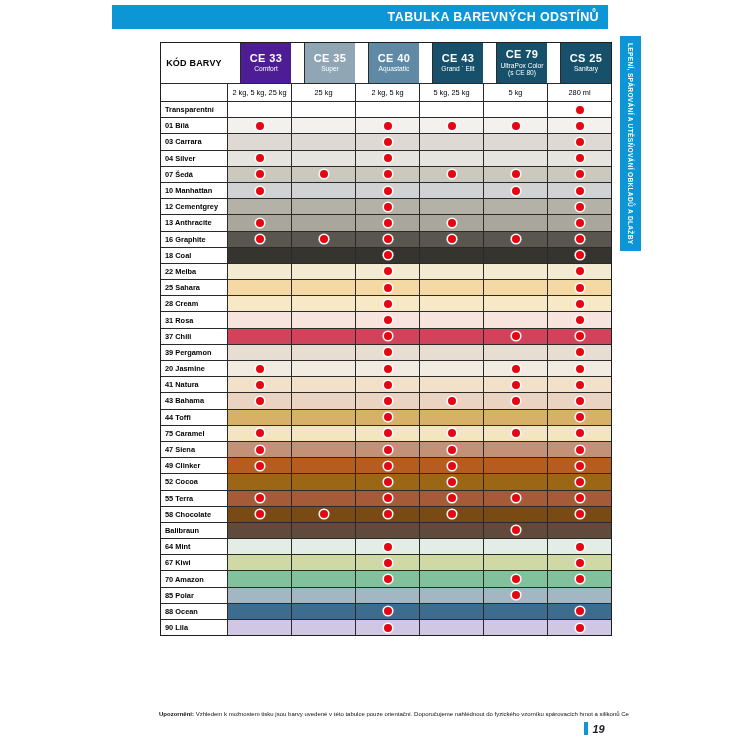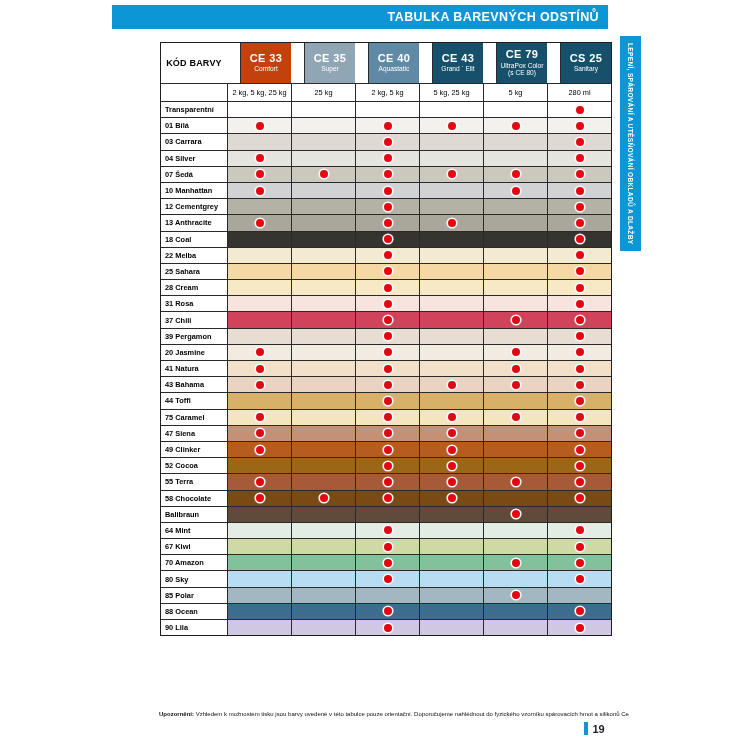--- a/index.html
+++ b/index.html
@@ -56,21 +56,21 @@
   .dot {
     width:8px; height:8px; border-radius:50%;
     box-shadow:0 0 0 1.6px #ffffff;
   }
   .footnote {
     position:absolute; left:159px; top:711px; width:470px;
     font-size:6px; color:#111; line-height:1.3; white-space:nowrap; overflow:hidden;
   }
   .footnote b { font-weight:bold; }
   .pagenum {
-    position:absolute; left:584px; top:722px; display:flex; align-items:center; gap:5px;
+    position:absolute; left:584px; top:722px; display:flex; align-items:center; gap:5px;font-style:italic;
   }
   .pagenum-bar { width:3.5px; height:13px; }
   .pagenum-text { font-size:11px; font-weight:bold; color:#1c1c26; }
 </style>
 </head>
 <body>
 
 <div class="page">
 
   <div class="banner" style="background: rgb(13, 150, 214);">
@@ -79,21 +79,21 @@
 
   <div class="side-tab" style="background: rgb(13, 150, 214);">
     <span class="side-tab-label">LEPENÍ, SPÁROVÁNÍ A UTĚSŇOVÁNÍ OBKLADŮ A DLAŽBY</span>
   </div>
 
   <div class="color-table" id="color-table">
       <div class="trow thead">
         <div class="cell corner">
           <div class="corner-text">KÓD BARVY</div>
         </div>
-        <div class="cell colhead" style="background: #c2410c;">
+        <div class="cell colhead" style="background: #4c1d95;">
           <div class="code">CE 33</div>
           <div class="sub">Comfort</div>
         </div>
         <div class="cell colhead" style="background: rgb(144, 166, 181);">
           <div class="code">CE 35</div>
           <div class="sub">Super</div>
         </div>
         <div class="cell colhead" style="background: rgb(95, 137, 164);">
           <div class="code">CE 40</div>
           <div class="sub">Aquastatic</div>
@@ -240,20 +240,41 @@
         </div>
         <div class="cell colorcell" style="background: rgb(169, 166, 155);">
           <div class="dot" style="background: rgb(227, 6, 19);"></div>
         </div>
         <div class="cell colorcell" style="background: rgb(169, 166, 155);"></div>
         <div class="cell colorcell" style="background: rgb(169, 166, 155);">
           <div class="dot" style="background: rgb(227, 6, 19);"></div>
         </div>
       </div>
       <div class="trow colorrow">
+        <div class="cell rowlabel">16 Graphite</div>
+        <div class="cell colorcell" style="background: rgb(89, 86, 80);">
+          <div class="dot" style="background: rgb(227, 6, 19);"></div>
+        </div>
+        <div class="cell colorcell" style="background: rgb(89, 86, 80);">
+          <div class="dot" style="background: rgb(227, 6, 19);"></div>
+        </div>
+        <div class="cell colorcell" style="background: rgb(89, 86, 80);">
+          <div class="dot" style="background: rgb(227, 6, 19);"></div>
+        </div>
+        <div class="cell colorcell" style="background: rgb(89, 86, 80);">
+          <div class="dot" style="background: rgb(227, 6, 19);"></div>
+        </div>
+        <div class="cell colorcell" style="background: rgb(89, 86, 80);">
+          <div class="dot" style="background: rgb(227, 6, 19);"></div>
+        </div>
+        <div class="cell colorcell" style="background: rgb(89, 86, 80);">
+          <div class="dot" style="background: rgb(227, 6, 19);"></div>
+        </div>
+      </div>
+      <div class="trow colorrow">
         <div class="cell rowlabel">18 Coal</div>
         <div class="cell colorcell" style="background: rgb(54, 52, 46);"></div>
         <div class="cell colorcell" style="background: rgb(54, 52, 46);"></div>
         <div class="cell colorcell" style="background: rgb(54, 52, 46);">
           <div class="dot" style="background: rgb(227, 6, 19);"></div>
         </div>
         <div class="cell colorcell" style="background: rgb(54, 52, 46);"></div>
         <div class="cell colorcell" style="background: rgb(54, 52, 46);"></div>
         <div class="cell colorcell" style="background: rgb(54, 52, 46);">
           <div class="dot" style="background: rgb(227, 6, 19);"></div>
@@ -557,33 +578,20 @@
         </div>
         <div class="cell colorcell" style="background: rgb(129, 194, 157);"></div>
         <div class="cell colorcell" style="background: rgb(129, 194, 157);">
           <div class="dot" style="background: rgb(227, 6, 19);"></div>
         </div>
         <div class="cell colorcell" style="background: rgb(129, 194, 157);">
           <div class="dot" style="background: rgb(227, 6, 19);"></div>
         </div>
       </div>
       <div class="trow colorrow">
-        <div class="cell rowlabel">80 Sky</div>
-        <div class="cell colorcell" style="background: rgb(184, 220, 242);"></div>
-        <div class="cell colorcell" style="background: rgb(184, 220, 242);"></div>
-        <div class="cell colorcell" style="background: rgb(184, 220, 242);">
-          <div class="dot" style="background: rgb(227, 6, 19);"></div>
-        </div>
-        <div class="cell colorcell" style="background: rgb(184, 220, 242);"></div>
-        <div class="cell colorcell" style="background: rgb(184, 220, 242);"></div>
-        <div class="cell colorcell" style="background: rgb(184, 220, 242);">
-          <div class="dot" style="background: rgb(227, 6, 19);"></div>
-        </div>
-      </div>
-      <div class="trow colorrow">
         <div class="cell rowlabel">85 Polar</div>
         <div class="cell colorcell" style="background: rgb(162, 183, 193);"></div>
         <div class="cell colorcell" style="background: rgb(162, 183, 193);"></div>
         <div class="cell colorcell" style="background: rgb(162, 183, 193);"></div>
         <div class="cell colorcell" style="background: rgb(162, 183, 193);"></div>
         <div class="cell colorcell" style="background: rgb(162, 183, 193);">
           <div class="dot" style="background: rgb(227, 6, 19);"></div>
         </div>
         <div class="cell colorcell" style="background: rgb(162, 183, 193);"></div>
       </div>

